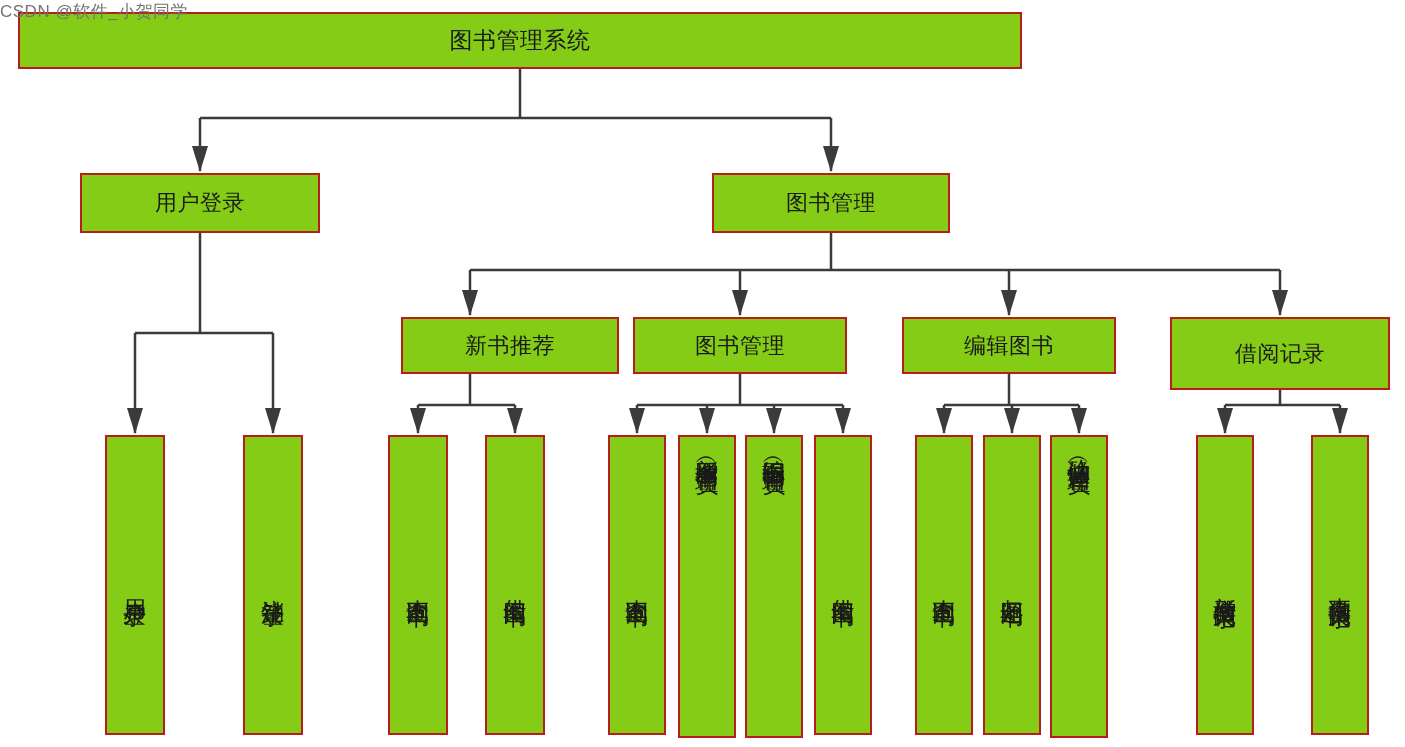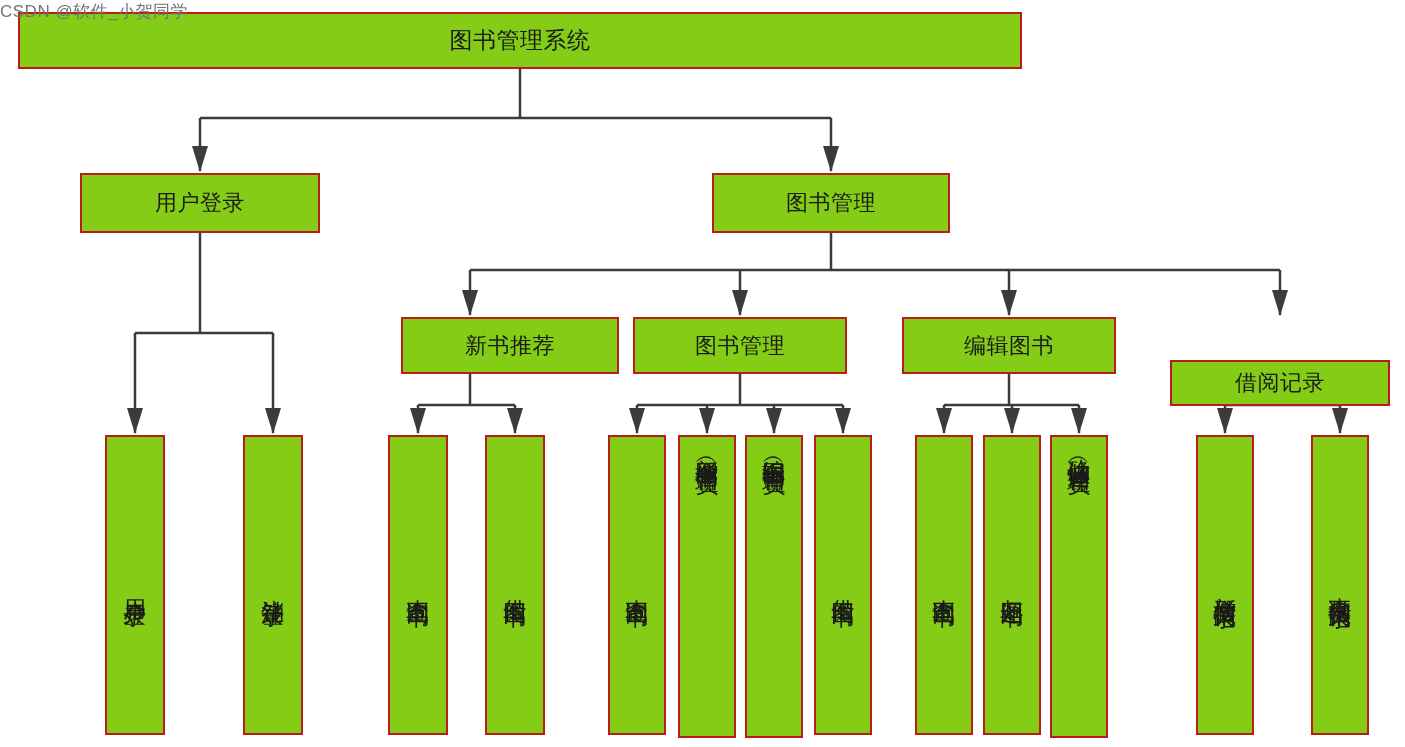--- a/index.html
+++ b/index.html
@@ -145,21 +145,21 @@
       </div>
       <div class="node level3" style="left: 361px; top: 317px; width: 218px; height: 57px; margin-left: 40px;">
         <span class="node-label">新书推荐</span>
       </div>
       <div class="node level3" style="left: 633px; top: 317px; width: 214px; height: 57px;">
         <span class="node-label">图书管理</span>
       </div>
       <div class="node level3" style="left: 902px; top: 317px; width: 214px; height: 57px;">
         <span class="node-label">编辑图书</span>
       </div>
-      <div class="node level3" style="left: 1170px; top: 317px; width: 220px; height: 46px; margin-top: 43px;">
+      <div class="node level3" style="left: 1170px; top: 317px; width: 220px; height: 73px;">
         <span class="node-label">借阅记录</span>
       </div>
       <div class="node level3 leaf" style="left: 105px; top: 435px; width: 60px; height: 300px;">
         <span class="node-label">用户登录</span>
       </div>
       <div class="node level3 leaf" style="left: 243px; top: 435px; width: 60px; height: 300px;">
         <span class="node-label">注销登录</span>
       </div>
       <div class="node level3 leaf" style="left: 388px; top: 435px; width: 60px; height: 300px;">
         <span class="node-label">查询图书</span>

